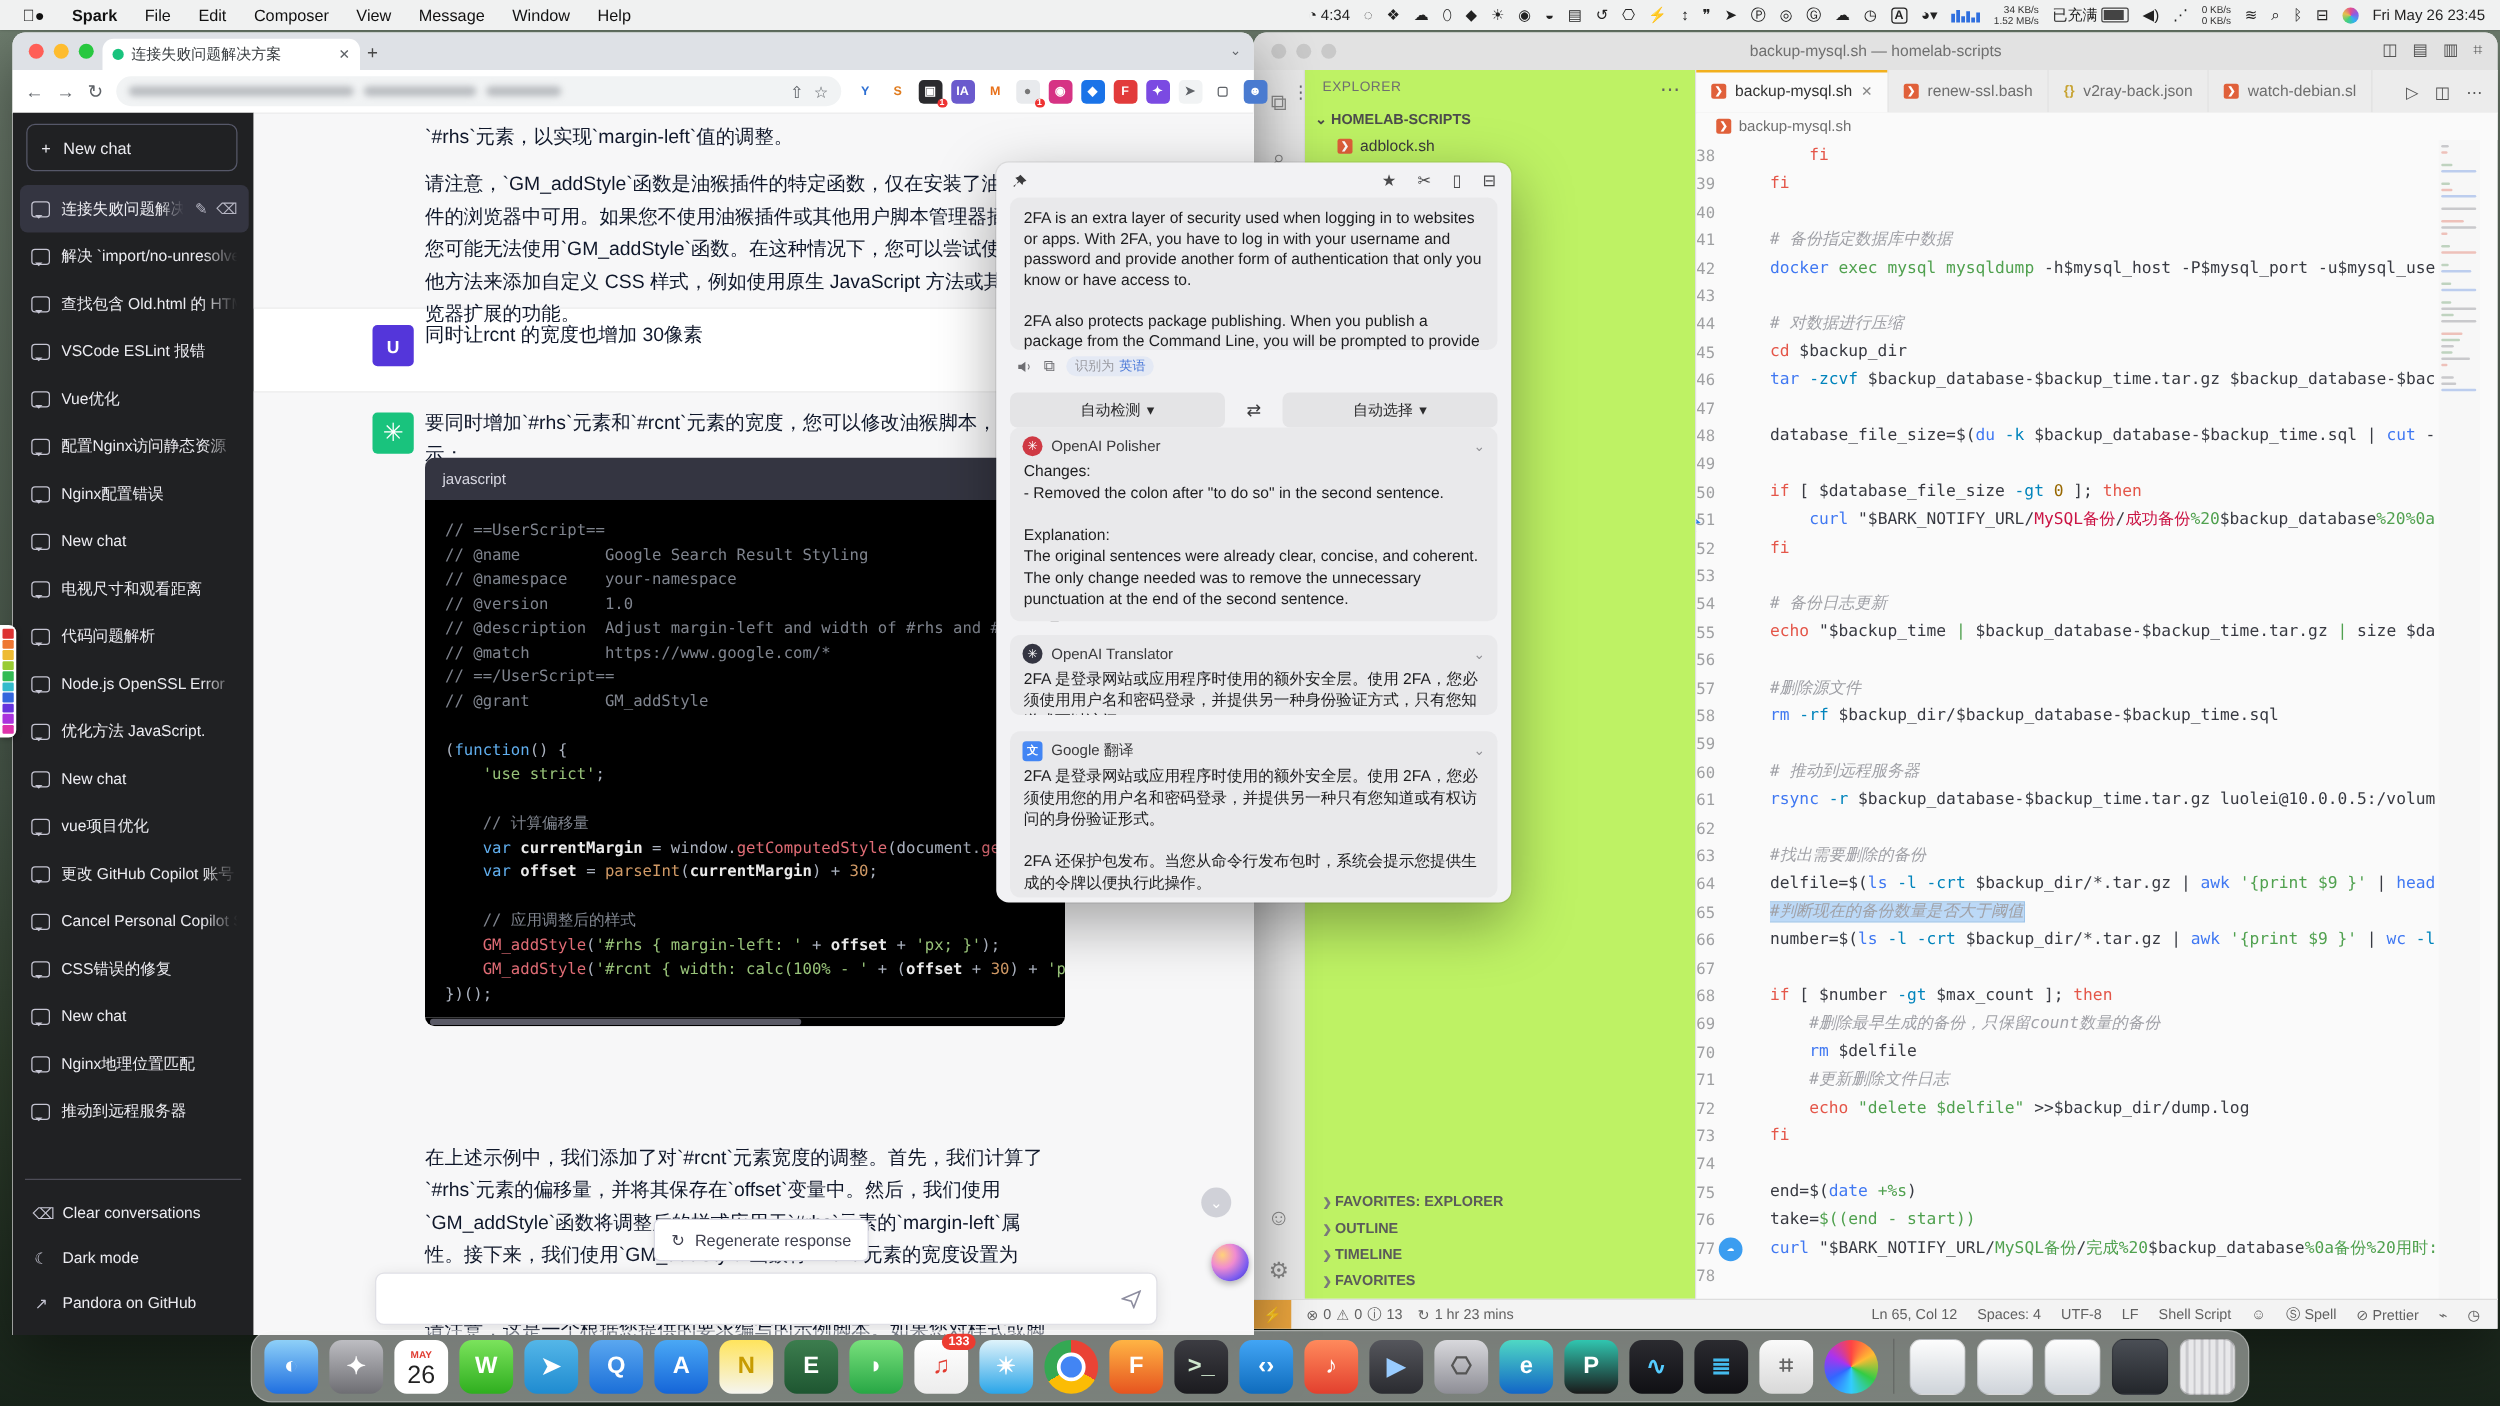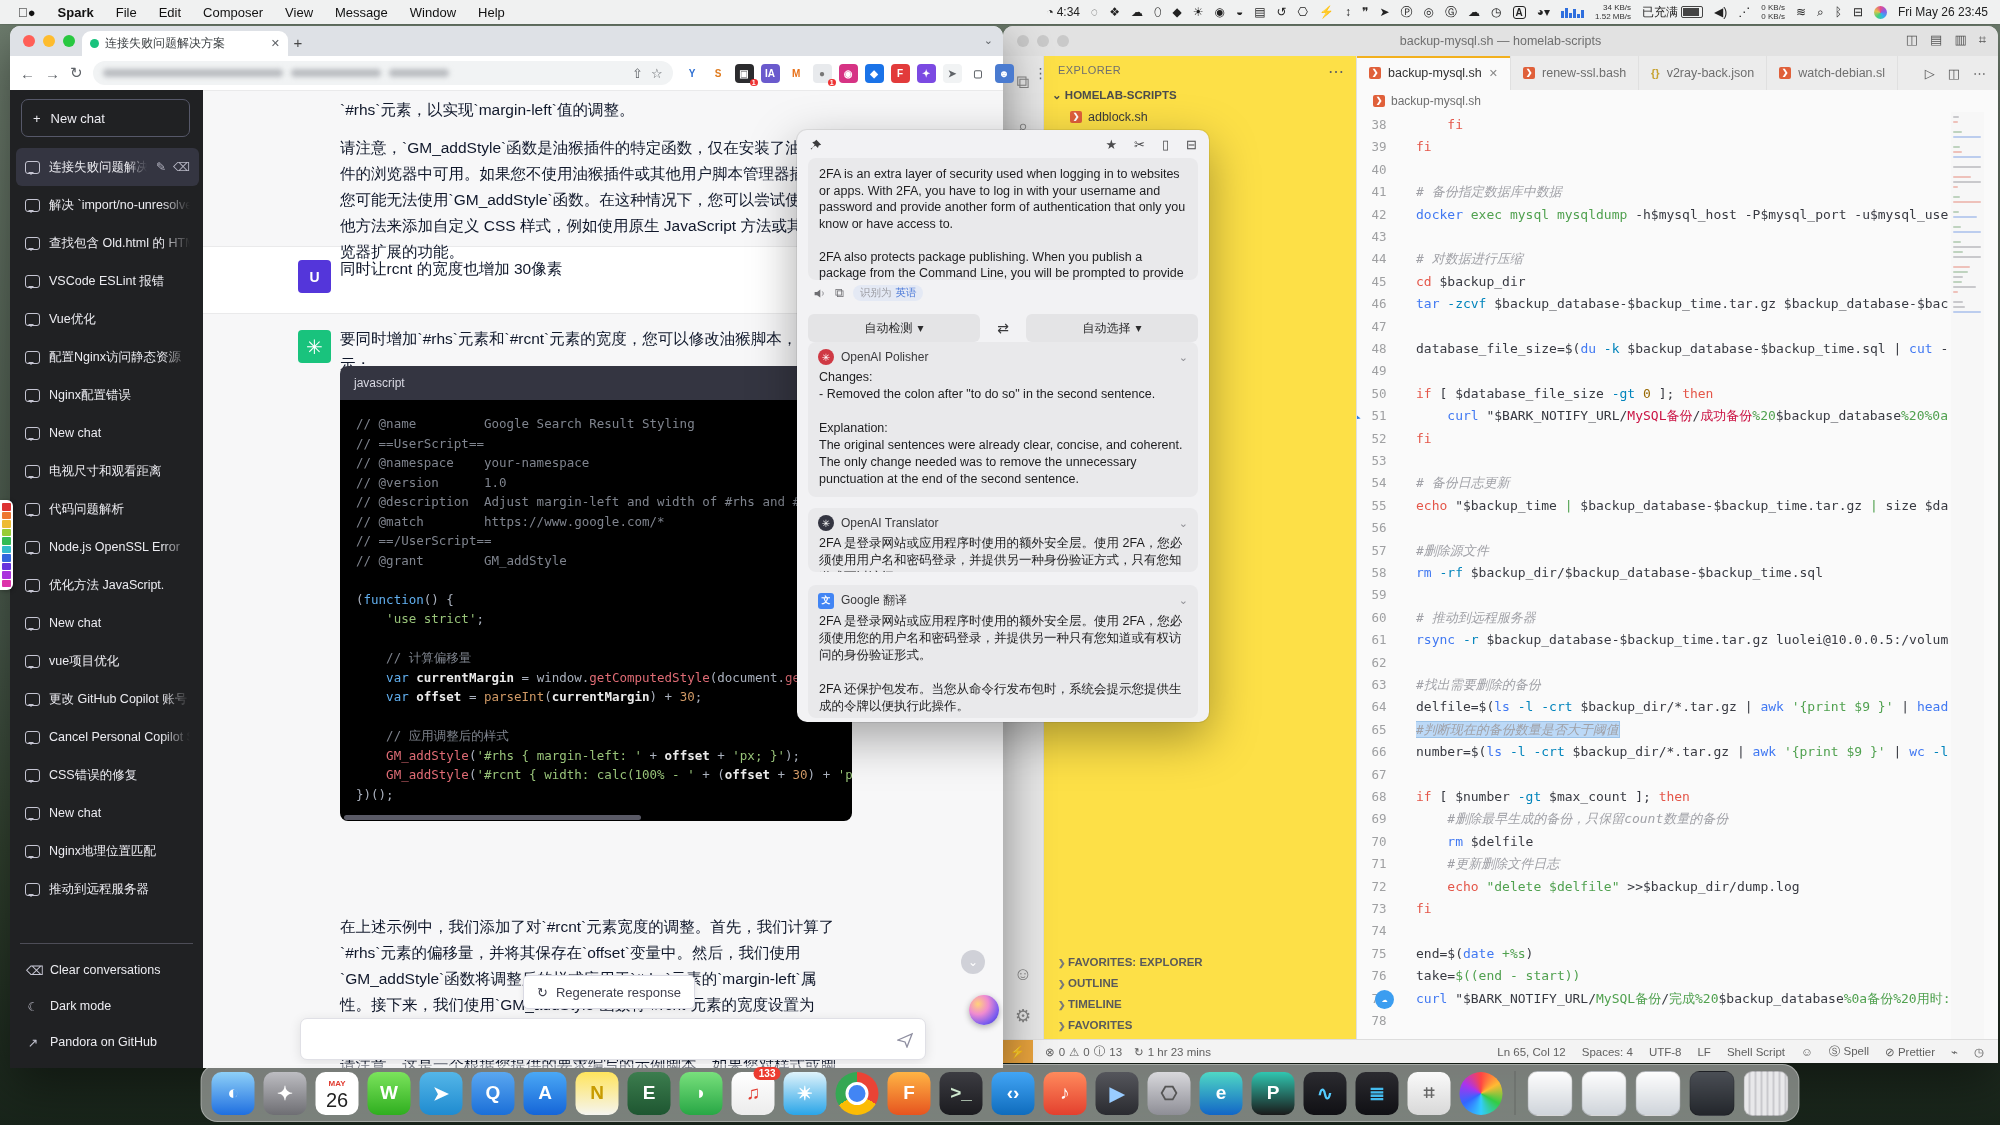--- a/index.html
+++ b/index.html
@@ -122,40 +122,40 @@
   .oai.dark{background:#343541;}
   .gt{width:16px;height:16px;border-radius:3px;background:#4285f4;color:#fff;font-size:9px;display:flex;align-items:center;justify-content:center;font-weight:bold;}
   
   .vscode{position:absolute;left:1003px;top:26px;width:995px;height:1037px;background:#f3f3f3;border-radius:10px 10px 0 0;
     box-shadow:0 18px 50px rgba(0,0,0,.45);z-index:5;}
   .vs-titlebar{position:absolute;left:0;top:0;right:0;height:30px;background:#e2e2e2;border-radius:10px 10px 0 0;border-bottom:1px solid #d0d0d0;}
   .vs-title{position:absolute;left:0;right:0;top:0;height:30px;line-height:30px;text-align:center;font-size:12.5px;color:#6f6f6f;}
   .vs-winicons{position:absolute;right:12px;top:6px;display:flex;gap:12px;color:#555;font-size:13px;}
   .vs-activity{position:absolute;left:0;top:30px;width:40px;bottom:23px;background:#e8e8e8;border-right:1px solid #ddd;}
   .vact{position:absolute;left:0;width:40px;height:40px;display:flex;align-items:center;justify-content:center;color:#868686;font-size:18px;}
-  .vs-explorer{position:absolute;left:41px;top:30px;width:312px;bottom:23px;background:#fde047;border-right:1px solid #e0e0e0;color:#616161;}
+  .vs-explorer{position:absolute;left:41px;top:30px;width:312px;bottom:23px;background:#bef264;border-right:1px solid #e0e0e0;color:#616161;}
   .vex-head{position:absolute;left:14px;top:8px;font-size:11px;letter-spacing:.4px;color:#6f6f6f;}
   .vex-dots{position:absolute;right:12px;top:6px;color:#616161;}
   .vex-root{position:absolute;left:8px;top:32px;font-size:11.5px;font-weight:bold;color:#4c4c4c;}
   .vex-file{position:absolute;left:26px;top:54px;font-size:12.5px;display:flex;gap:6px;align-items:center;color:#3b3b3b;}
   .shic{display:inline-block;width:12px;height:12px;border-radius:2px;background:#e0603a;color:#fff;font-size:8px;line-height:12px;text-align:center;font-weight:bold;}
   .jsic{color:#c7a332;font-weight:bold;font-size:11px;}
   .vex-bottom{position:absolute;left:0;right:0;bottom:4px;margin-top:44px;}
   .vxb{height:21px;line-height:21px;padding-left:14px;font-size:11.5px;font-weight:bold;color:#5a5a5a;}
   .vxb::before{content:"❯ ";font-size:9px;color:#7a7a7a;}
   .vs-editor{position:absolute;left:354px;top:30px;right:0;bottom:23px;background:#fafafa;}
   .vs-tabs{position:absolute;left:0;top:0;right:0;height:34px;background:#ececec;display:flex;border-bottom:1px solid #e0e0e0;}
   .vtab{display:flex;align-items:center;gap:7px;padding:0 12px;font-size:12.5px;color:#6e6e6e;border-right:1px solid #e0e0e0;background:#ececec;}
   .vtab.active{background:#fafafa;color:#333;box-shadow:inset 0 2px 0 #f2b01e;}
   .vtab .x{font-size:11px;color:#888;}
   .vtab-right{margin-left:auto;display:flex;align-items:center;gap:13px;padding-right:12px;color:#555;font-size:13px;}
   .vs-bc{position:absolute;left:0;top:34px;right:0;height:22px;display:flex;align-items:center;gap:6px;padding-left:16px;font-size:12px;color:#6f6f6f;background:#fafafa;}
   .vs-code{position:absolute;left:0;top:56px;right:47px;bottom:0;overflow:hidden;font-family:"DejaVu Sans Mono",monospace;font-size:13px;}
   .vrow{position:absolute;left:0;right:0;height:22.4px;line-height:22.4px;white-space:pre;}
-  .vrow .ln{position:absolute;left:0;width:44px;text-align:center;color:#9fa0a2;font-size:12.5px;}
+  .vrow .ln{position:absolute;left:0;width:44px;text-align:left;color:#9fa0a2;font-size:12.5px;}
   .vrow .lc{position:absolute;left:59px;right:0;overflow:hidden;}
   .vs .c{color:#a0a1a7;font-style:italic}.vs .k{color:#e45649}.vs .b{color:#4078f2}
   .vs .t{color:#0184bc}.vs .g{color:#50a14f}.vs .o{color:#986801}.vs .p{color:#383a42}.vs .r{color:#ca1243}
   .vs .hl{background:#bcd9f7;outline:1px solid #9cc3e8;}
   .vs-minimap{position:absolute;right:14px;top:56px;width:33px;bottom:0;background:#f7f7f7;}
   .mmrow{position:absolute;left:2px;height:2.2px;border-radius:1px;}
   .gutter-cloud{position:absolute;width:19px;height:19px;border-radius:50%;background:#3b9df0;color:#fff;font-size:10px;
     display:flex;align-items:center;justify-content:center;z-index:3;}
   .gutter-cursor{position:absolute;z-index:4;}
   .vs-status{position:absolute;left:0;bottom:0;right:0;height:23px;background:#f3f3f3;border-top:1px solid #ddd;
@@ -664,22 +664,22 @@
         </div>
         <div class="blk gray" style="top:223px;height:787px">
           <div class="avatar gpt" style="top:16px">✳</div>
           <div class="ctext" style="top:12px">要同时增加`#rhs`元素和`#rcnt`元素的宽度，您可以修改油猴脚本，如下所示：</div>
           <div class="codeblock" style="top:52px">
             <div class="cb-head">
               <span>javascript</span>
               <span class="cb-copy">⧉</span>
             </div>
             <div class="cb-body cd" id="chat-code">
+                <div class="ln"><span class="c">// ==UserScript==</span></div>
                 <div class="ln"><span class="c">// @name         Google Search Result Styling</span></div>
-                <div class="ln"><span class="c">// ==UserScript==</span></div>
                 <div class="ln"><span class="c">// @namespace    your-namespace</span></div>
                 <div class="ln"><span class="c">// @version      1.0</span></div>
                 <div class="ln"><span class="c">// @description  Adjust margin-left and width of #rhs and #rcnt el</span></div>
                 <div class="ln"><span class="c">// @match        https://www.google.com/*</span></div>
                 <div class="ln"><span class="c">// ==/UserScript==</span></div>
                 <div class="ln"><span class="c">// @grant        GM_addStyle</span></div>
                 <div class="ln">&nbsp;</div>
                 <div class="ln"><span class="p">(</span><span class="f">function</span><span class="p">() {</span></div>
                 <div class="ln"><span class="s">    'use strict'</span><span class="p">;</span></div>
                 <div class="ln">&nbsp;</div>

